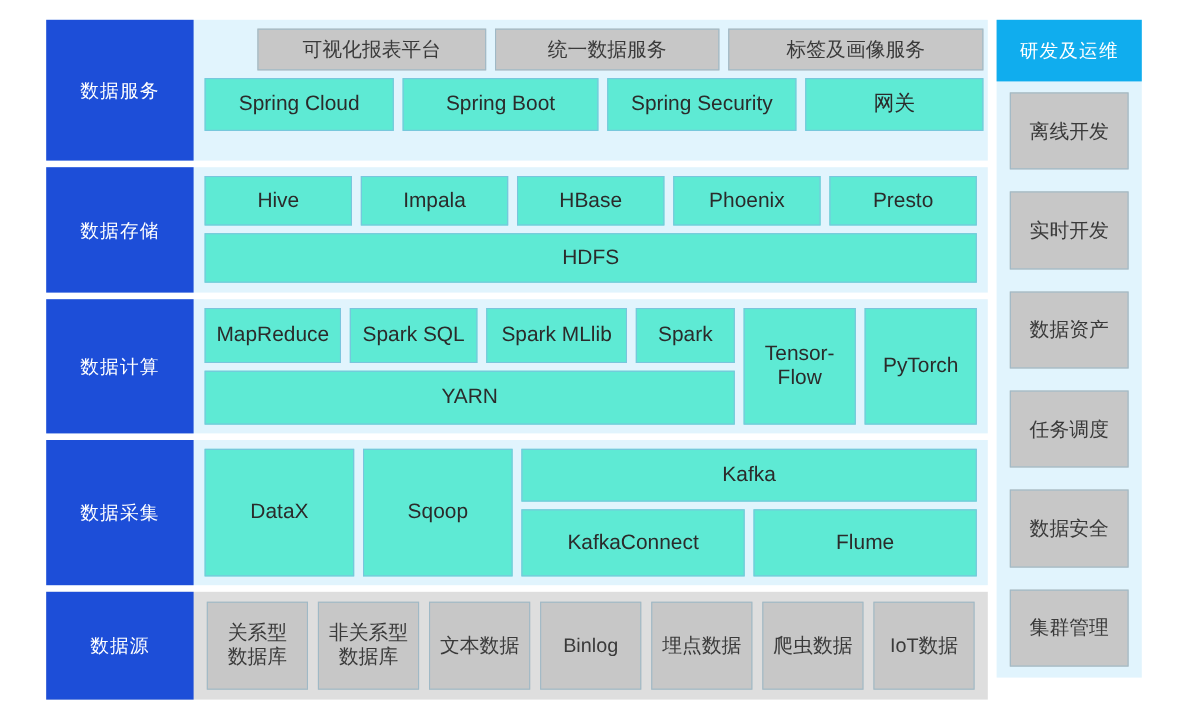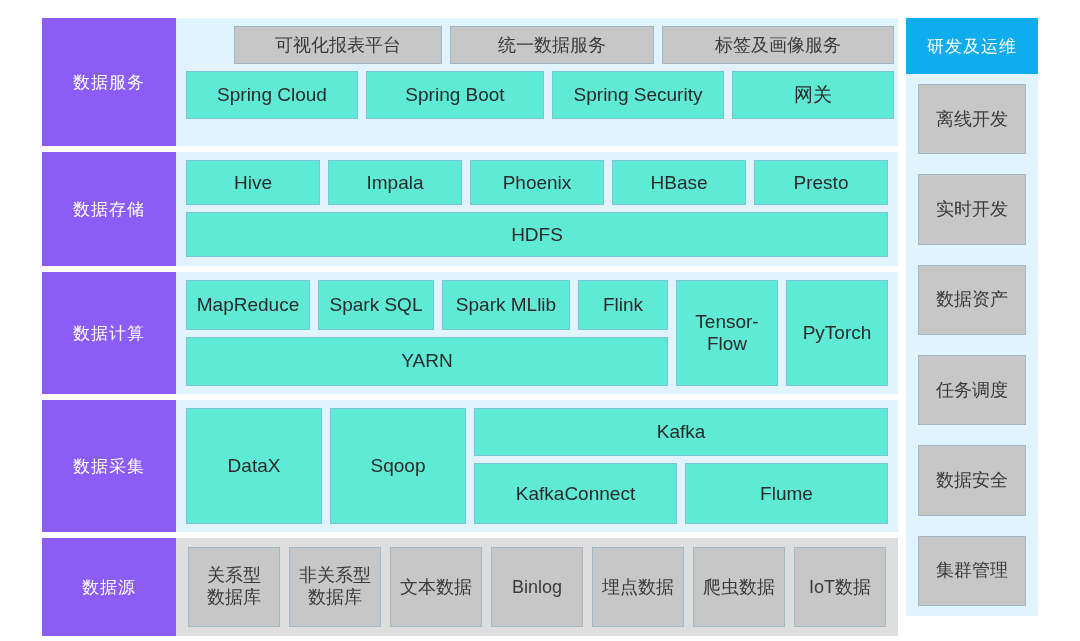--- a/index.html
+++ b/index.html
@@ -34,21 +34,21 @@
   }
 
   .layer {
     display: flex;
     background: #e1f4fd;
     flex: 0 0 auto;
   }
 
   .layer-label {
     flex: 0 0 134px;
-    background: #8b5cf6;
+    background: #1d4ed8;
     color: #ffffff;
     font-size: 17px;
     letter-spacing: 1px;
     display: flex;
     align-items: center;
     justify-content: center;
     text-align: center;
   }
 
   .layer-body {
@@ -198,39 +198,39 @@
         </div>
       </div>
     </div>
 
     <div class="layer" id="layer-storage">
       <div class="layer-label">数据存储</div>
       <div class="layer-body">
         <div class="row">
           <div class="box white" style="flex:1 1 0">Hive</div>
           <div class="box white" style="flex:1 1 0">Impala</div>
+          <div class="box white" style="flex:1 1 0">HBase</div>
           <div class="box white" style="flex:1 1 0">Phoenix</div>
-          <div class="box white" style="flex:1 1 0">HBase</div>
           <div class="box white" style="flex:1 1 0">Presto</div>
         </div>
         <div class="row">
           <div class="box white" style="flex:1 1 auto">HDFS</div>
         </div>
       </div>
     </div>
 
     <div class="layer" id="layer-compute">
       <div class="layer-label">数据计算</div>
       <div class="layer-body" style="flex-direction:row; gap:8px;">
         <div id="compute-main">
           <div class="row">
             <div class="box white" style="flex:0 0 124px">MapReduce</div>
             <div class="box white" style="flex:0 0 116px">Spark SQL</div>
             <div class="box white" style="flex:0 0 128px">Spark MLlib</div>
-            <div class="box white" style="flex:1 1 auto">Flink</div>
+            <div class="box white" style="flex:1 1 auto">Spark</div>
           </div>
           <div class="row">
             <div class="box white" style="flex:1 1 auto">YARN</div>
           </div>
         </div>
         <div id="compute-side">
           <div class="box white" style="white-space:pre-line;">Tensor-
 Flow</div>
           <div class="box white">PyTorch</div>
         </div>

